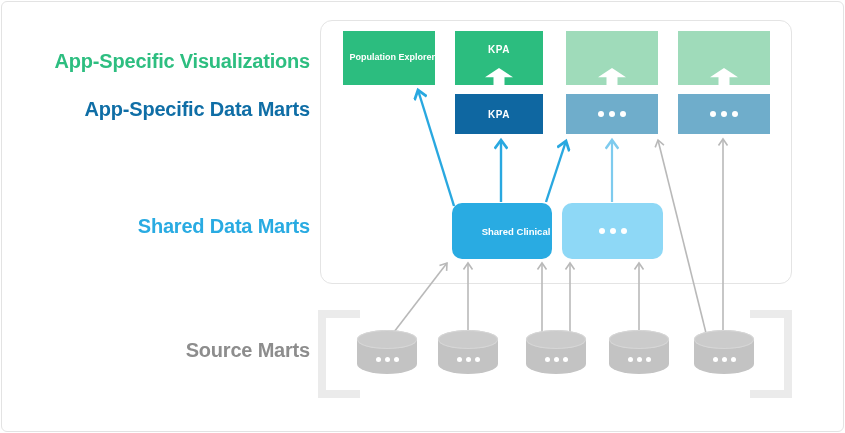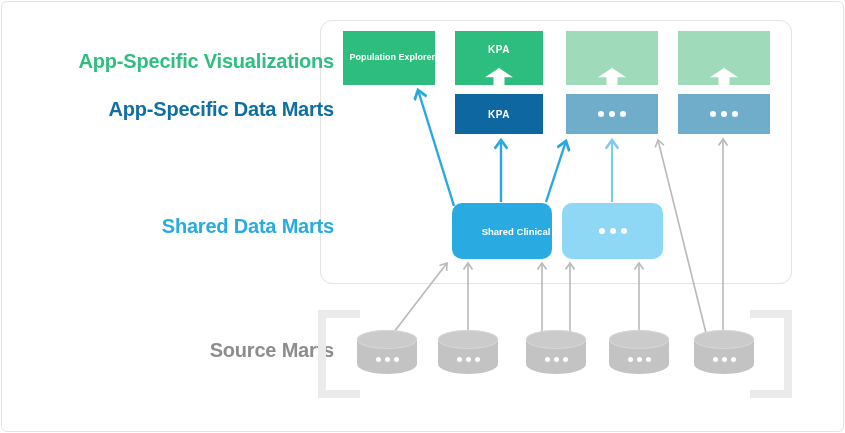--- a/index.html
+++ b/index.html
@@ -4,21 +4,21 @@
 <style>
   html,body { margin:0; padding:0; background:#fff; }
   .stage {
     position:relative; width:845px; height:433px; background:#fff;
     font-family:"Liberation Sans", sans-serif; overflow:hidden;
   }
   .frame { position:absolute; inset:1px; border:1px solid #e3e3e3; border-radius:6px; pointer-events:none; }
 
   
   .side-label {
-    position:absolute; right:511px; white-space:nowrap; text-align:right;
+    position:absolute; right:535px; white-space:nowrap; text-align:right;
     font-weight:bold; font-size:20px; letter-spacing:-0.2px;
   }
   .lbl-viz    { top:50px;  color:var(--c-label-green,#2dbe80); }
   .lbl-marts  { top:98px;  color:var(--c-label-dark-blue,#0f6ea6); }
   .lbl-shared { top:215px; color:var(--c-label-cyan,#29abe2); }
   .lbl-source { top:339px; color:var(--c-label-gray,#8d8d8d); }
 
   
   .platform {
     position:absolute; left:320px; top:20px; width:470px; height:262px;

